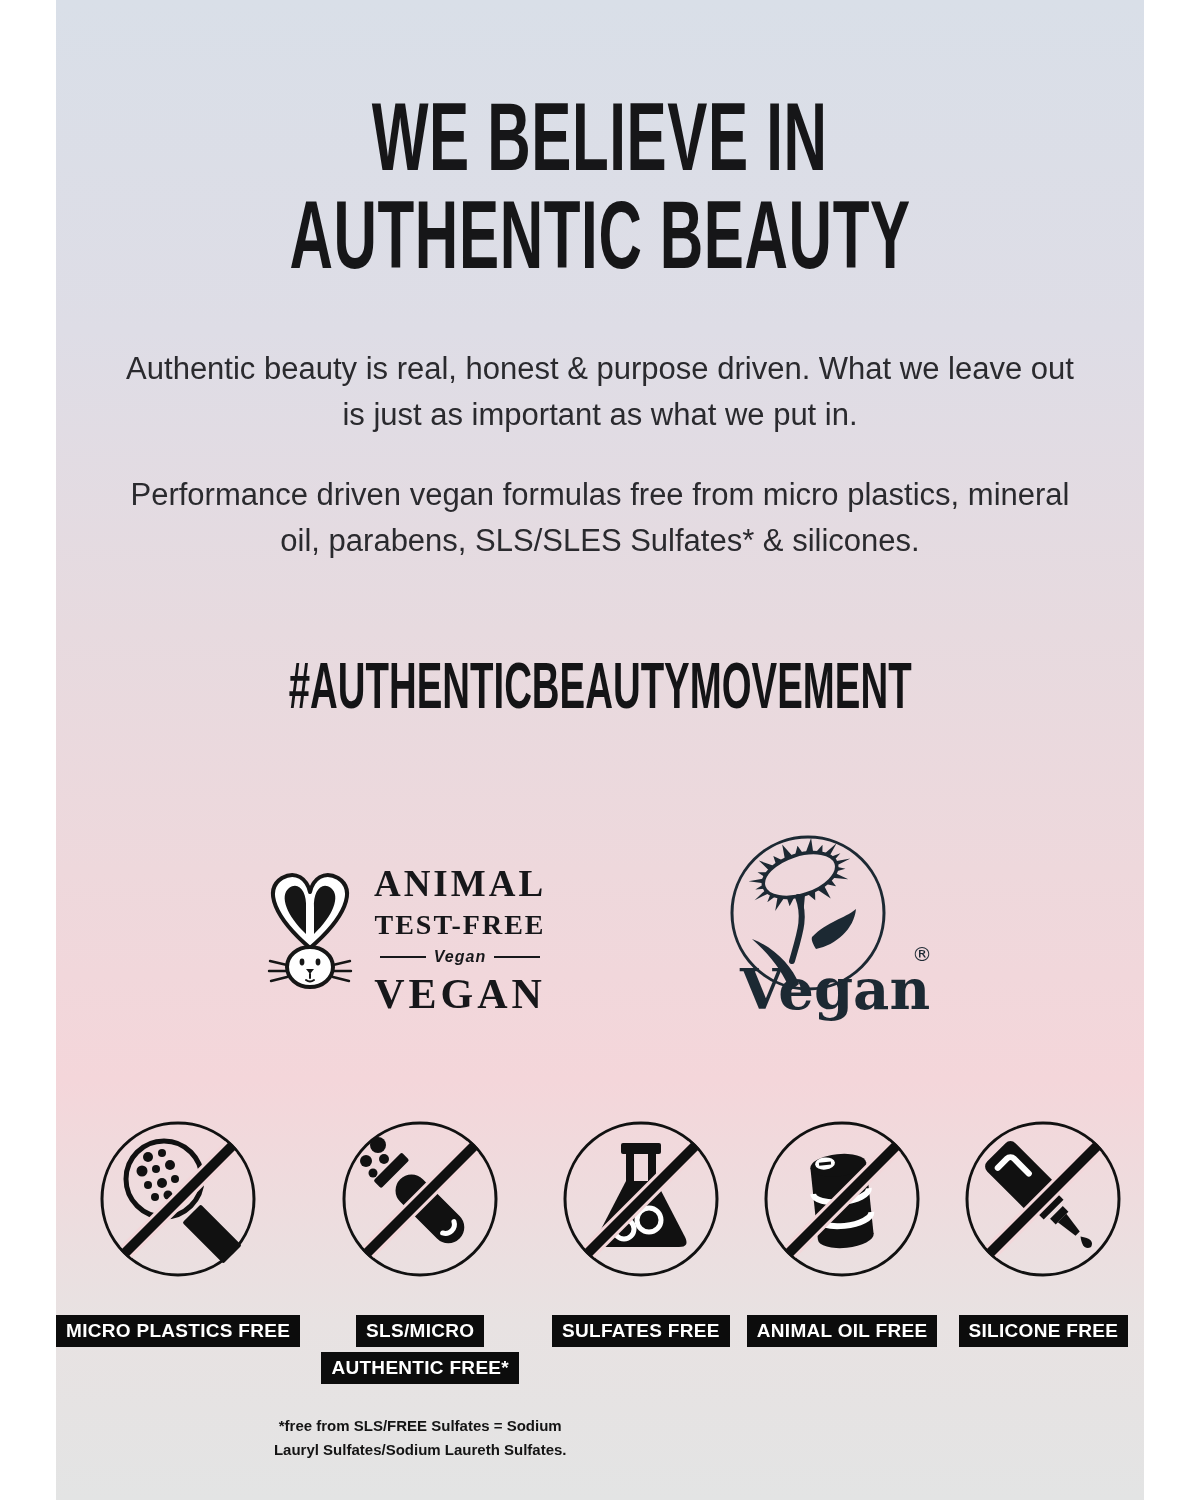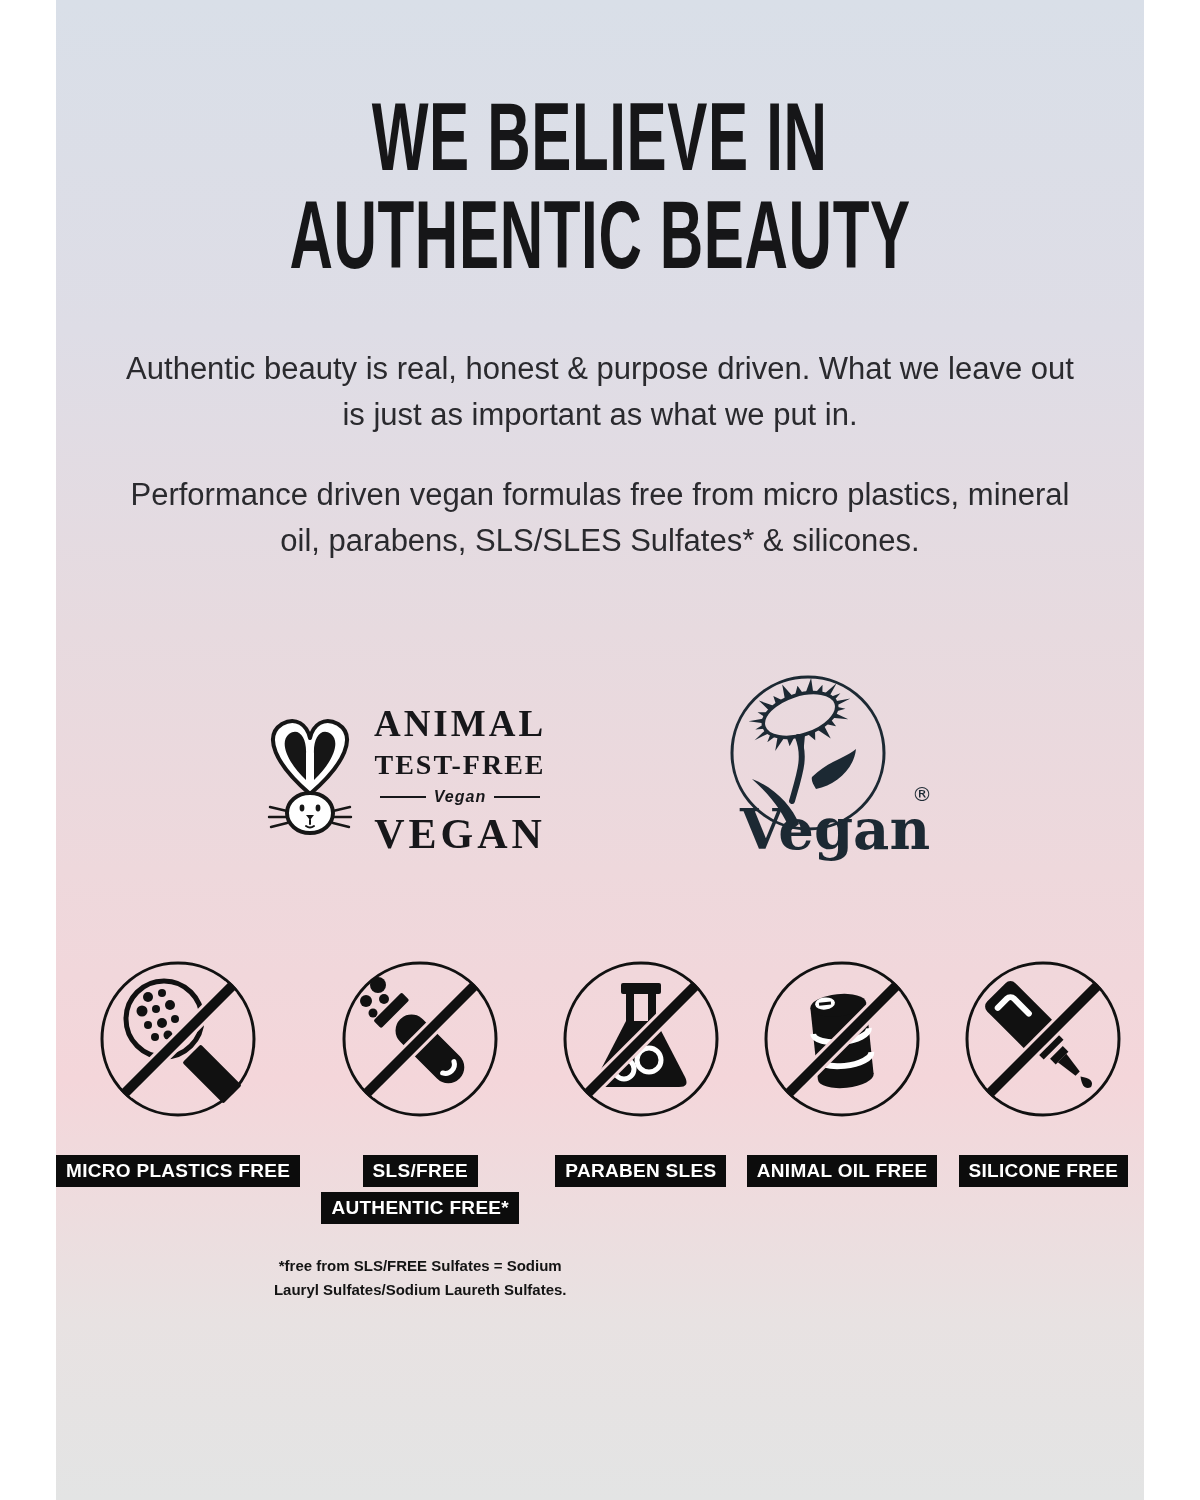--- a/index.html
+++ b/index.html
@@ -13,21 +13,21 @@
   }
   .condensed { display:inline-block; transform:scaleX(0.62); transform-origin:50% 50%; white-space:nowrap; }
   .title { padding-top:88px; font-size:97px; font-weight:700; line-height:1.01; color:#161618; letter-spacing:1px; }
   .para { font-size:31px; line-height:1.48; max-width:950px; margin:0 auto; color:#2a2a2e; }
   .para1 { margin-top:62px; }
   .para2 { margin-top:34px; }
   .hashtag { margin-top:86px; font-size:64px; font-weight:700; color:#141416; }
   .hashtag .condensed { transform:scaleX(0.60); }
 
   .logos { margin-top:98px; display:flex; justify-content:center; align-items:center; gap:150px; }
-  .peta { display:flex; align-items:flex-end; gap:8px;margin-top:28px; }
+  .peta { display:flex; align-items:flex-start; gap:8px;margin-top:28px; }
   .peta-text { font-family:"Liberation Serif", serif; color:#17171a; text-align:center; }
   .peta-animal { font-size:37px; font-weight:700; letter-spacing:3px; }
   .peta-testfree { font-size:28px; font-weight:700; letter-spacing:2px; margin-top:4px; }
   .peta-divider { display:flex; align-items:center; justify-content:center; gap:8px; margin:7px 0 4px; }
   .peta-divider .rule { width:46px; height:2px; background:#17171a; }
   .peta-brand { font-family:"Liberation Sans", sans-serif; font-weight:700; font-size:16px; letter-spacing:1px; font-style:italic; }
   .peta-vegan { font-size:42px; font-weight:700; letter-spacing:4px; }
 
   .badges { margin-top:88px; display:grid; grid-template-columns:repeat(5,1fr); }
   .badge { display:flex; flex-direction:column; align-items:center;gap:18px; }
@@ -42,20 +42,23 @@
 <div class="page">
 
   <h1 class="title">
     <span class="condensed">WE BELIEVE IN</span><br>
     <span class="condensed">AUTHENTIC BEAUTY</span>
   </h1>
 
   <p class="para para1">Authentic beauty is real, honest &amp; purpose driven. What we leave out is just as important as what we put in.</p>
   <p class="para para2">Performance driven vegan formulas free from micro plastics, mineral oil, parabens, SLS/SLES Sulfates* &amp; silicones.</p>
 
+  <div class="hashtag">
+    <span class="condensed">#AUTHENTICBEAUTYMOVEMENT</span>
+  </div>
 
   <div class="logos">
 
     <div class="peta">
       <svg class="peta-mark" width="112" height="150" viewBox="0 0 110 150">
         <path d="M55,86 C20,56 8,28 27,16 C41,8 52,17 55,30 C58,17 69,8 83,16 C102,28 90,56 55,86 Z" fill="#ffffff" stroke="#161616" stroke-width="4" stroke-linejoin="round"></path>
         <path d="M51,72 C32,54 24,34 34,26 C44,19 52,30 51,46 Z" fill="#161616"></path>
         <path d="M59,72 C78,54 86,34 76,26 C66,19 58,30 59,46 Z" fill="#161616"></path>
         <ellipse cx="55" cy="105" rx="23" ry="20" fill="#ffffff" stroke="#161616" stroke-width="4"></ellipse>
         <ellipse cx="47" cy="100" rx="2.4" ry="3.4" fill="#161616"></ellipse>
@@ -128,42 +131,42 @@
         </g>
         <g transform="rotate(-45 80 80)">
           <rect x="60" y="34" width="40" height="11" rx="2" fill="#111"></rect>
           <rect x="64" y="52" width="32" height="84" rx="16" fill="#111"></rect>
           <path d="M72,120 a9 9 0 0 0 16 0" stroke="#fff" stroke-width="5" fill="none" stroke-linecap="round"></path>
         </g>
         <line x1="28" y1="133" x2="133" y2="28" stroke="#f3d7da" stroke-width="16"></line>
         <line x1="26" y1="135" x2="135" y2="26" stroke="#101010" stroke-width="10"></line>
       </svg>
       <div class="badge-labels">
-        <span class="pill">SLS/FREE</span>
+        <span class="pill">SLS/MICRO</span>
         <span class="pill">AUTHENTIC FREE*</span>
       </div>
       <div class="footnote">
         <span>*free from SLS/FREE Sulfates = Sodium</span><br>
         <span>Lauryl Sulfates/Sodium Laureth Sulfates.</span>
       </div>
     </div>
 
     <div class="badge">
       <svg class="badge-icon" viewBox="0 0 160 160">
         <circle cx="80" cy="80" r="76" fill="none" stroke="#111" stroke-width="3"></circle>
         <rect x="60" y="24" width="40" height="11" rx="2" fill="#111"></rect>
         <path d="M69,35 V64 M91,35 V64" stroke="#111" stroke-width="8"></path>
         <path d="M65,62 L36,118 Q31,128 42,128 L118,128 Q129,128 124,118 L95,62 Z" fill="#111"></path>
         <circle cx="63" cy="110" r="10" fill="none" stroke="#fff" stroke-width="5"></circle>
         <circle cx="88" cy="101" r="12" fill="none" stroke="#fff" stroke-width="5"></circle>
         <line x1="28" y1="133" x2="133" y2="28" stroke="#f3d7da" stroke-width="16"></line>
         <line x1="26" y1="135" x2="135" y2="26" stroke="#101010" stroke-width="10"></line>
       </svg>
       <div class="badge-labels">
-        <span class="pill">PARABEN SLES</span>
+        <span class="pill">SULFATES FREE</span>
       </div>
     </div>
 
     <div class="badge">
       <svg class="badge-icon" viewBox="0 0 160 160">
         <circle cx="80" cy="80" r="76" fill="none" stroke="#111" stroke-width="3"></circle>
         <g transform="rotate(-6 80 82)">
           <rect x="52" y="46" width="56" height="72" fill="#111"></rect>
           <ellipse cx="80" cy="46" rx="28" ry="11" fill="#111"></ellipse>
           <ellipse cx="80" cy="118" rx="28" ry="11" fill="#111"></ellipse>

